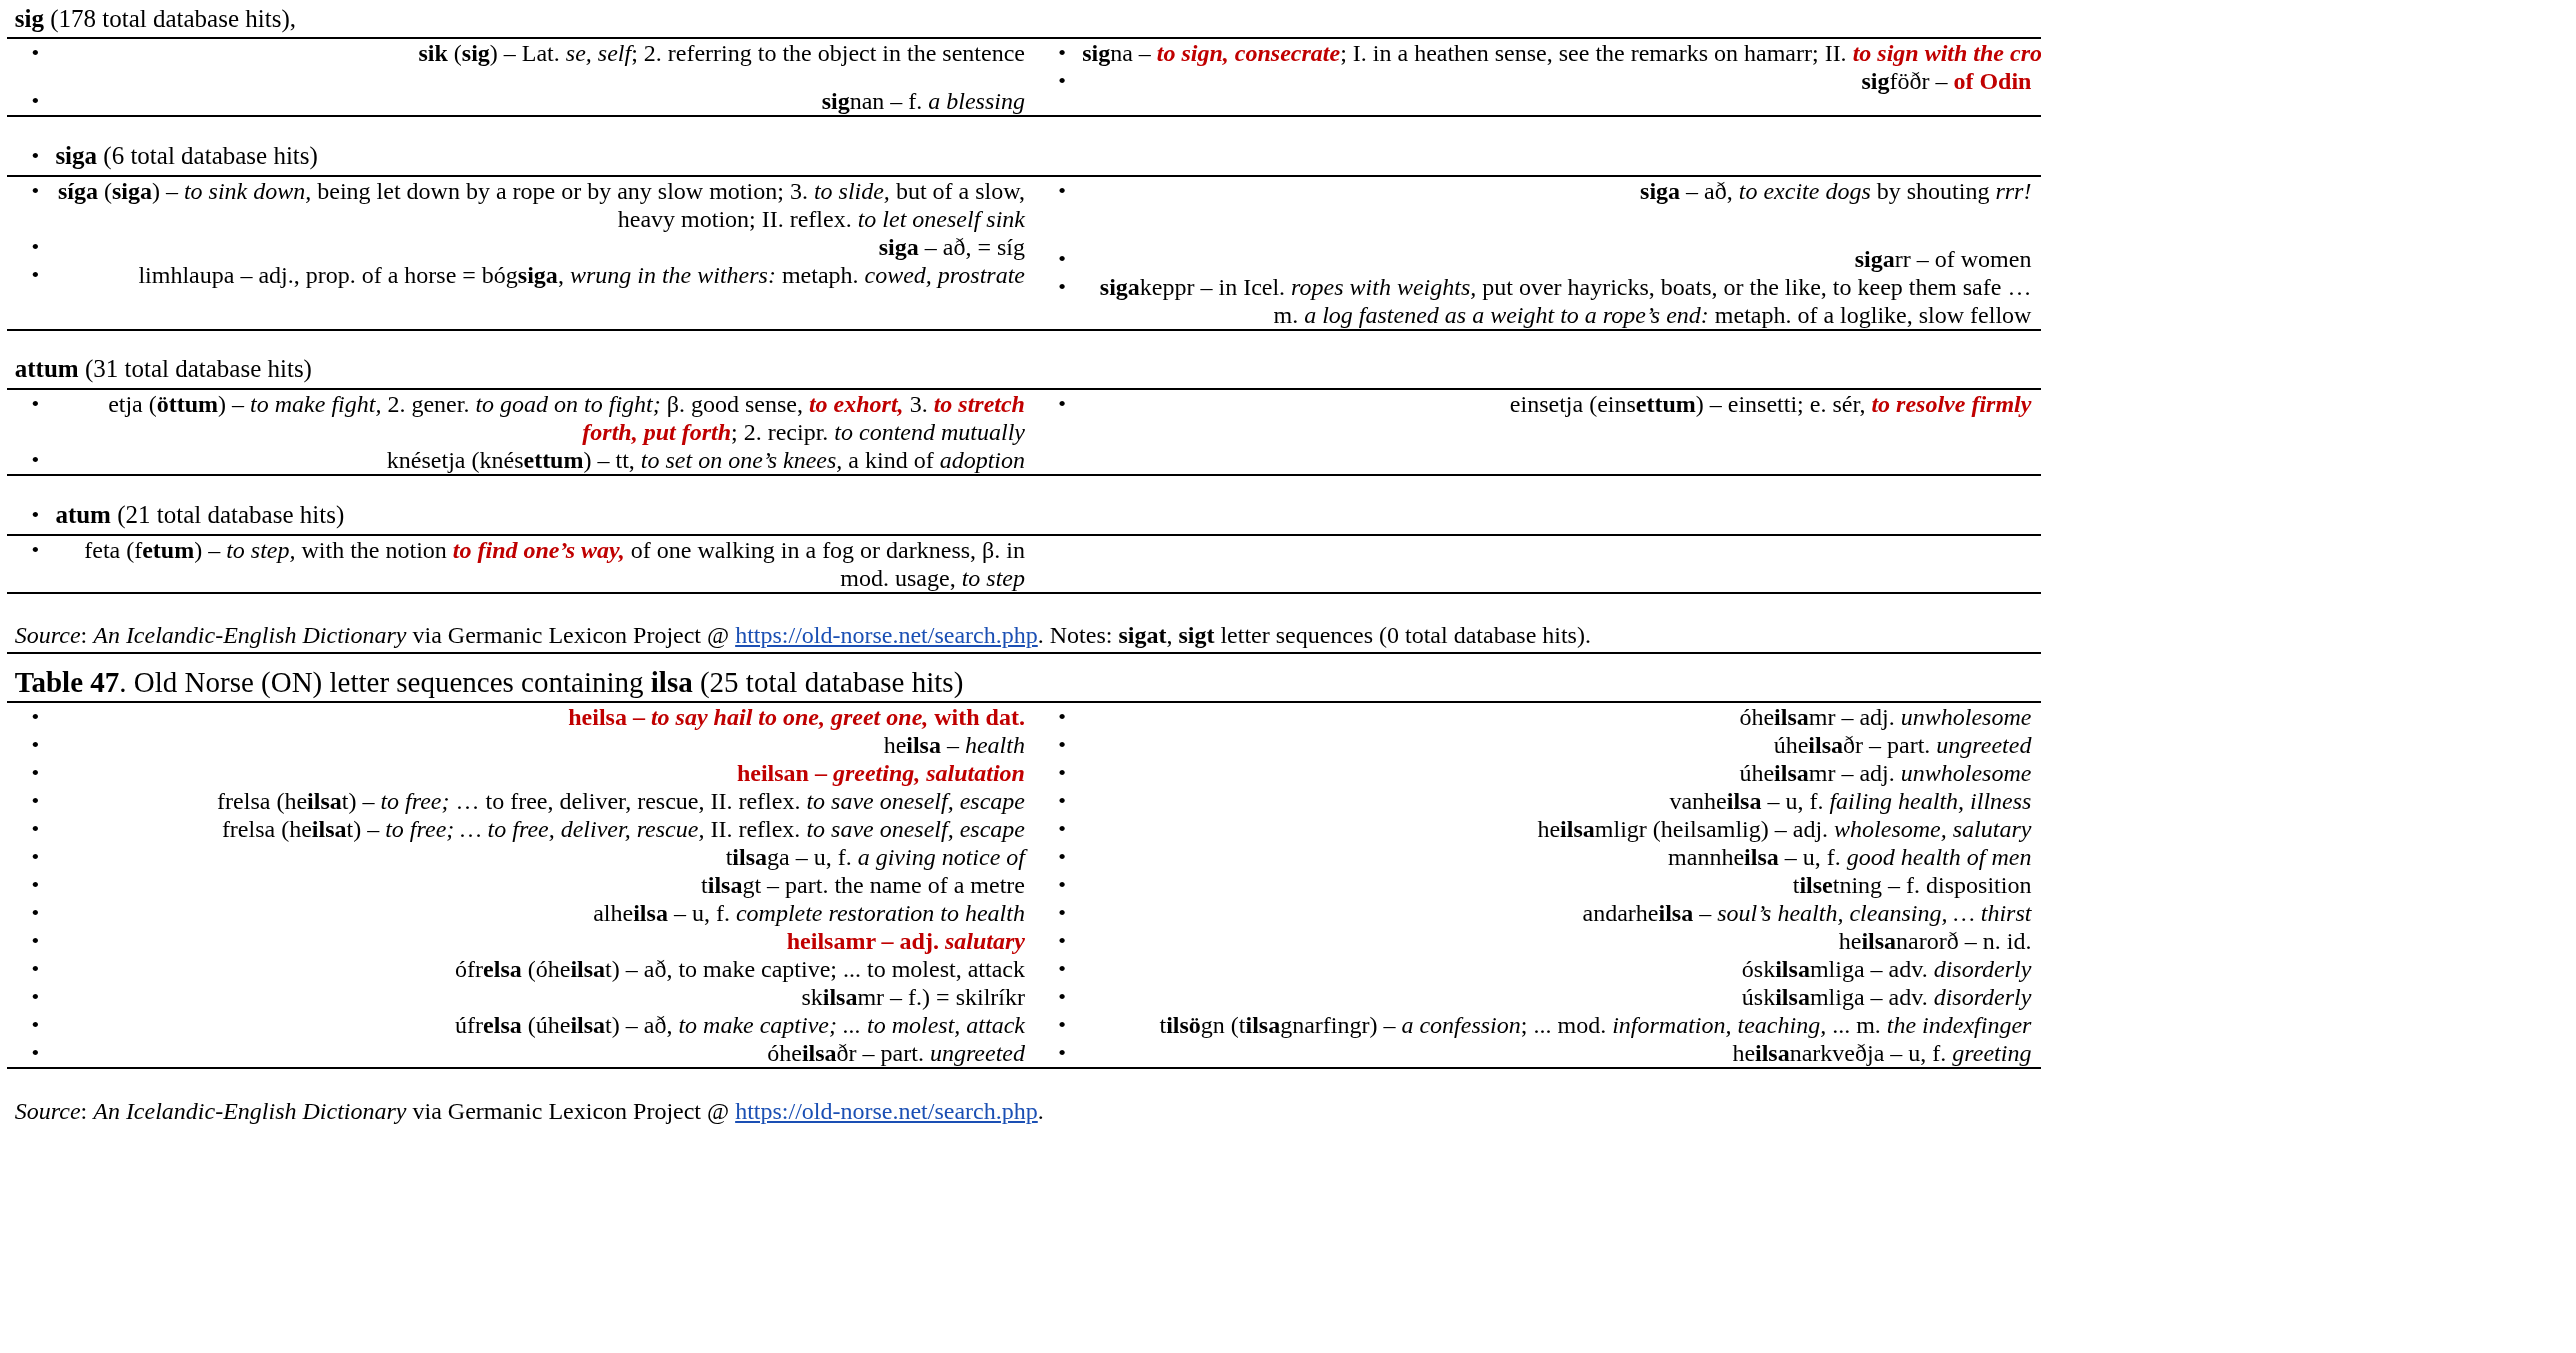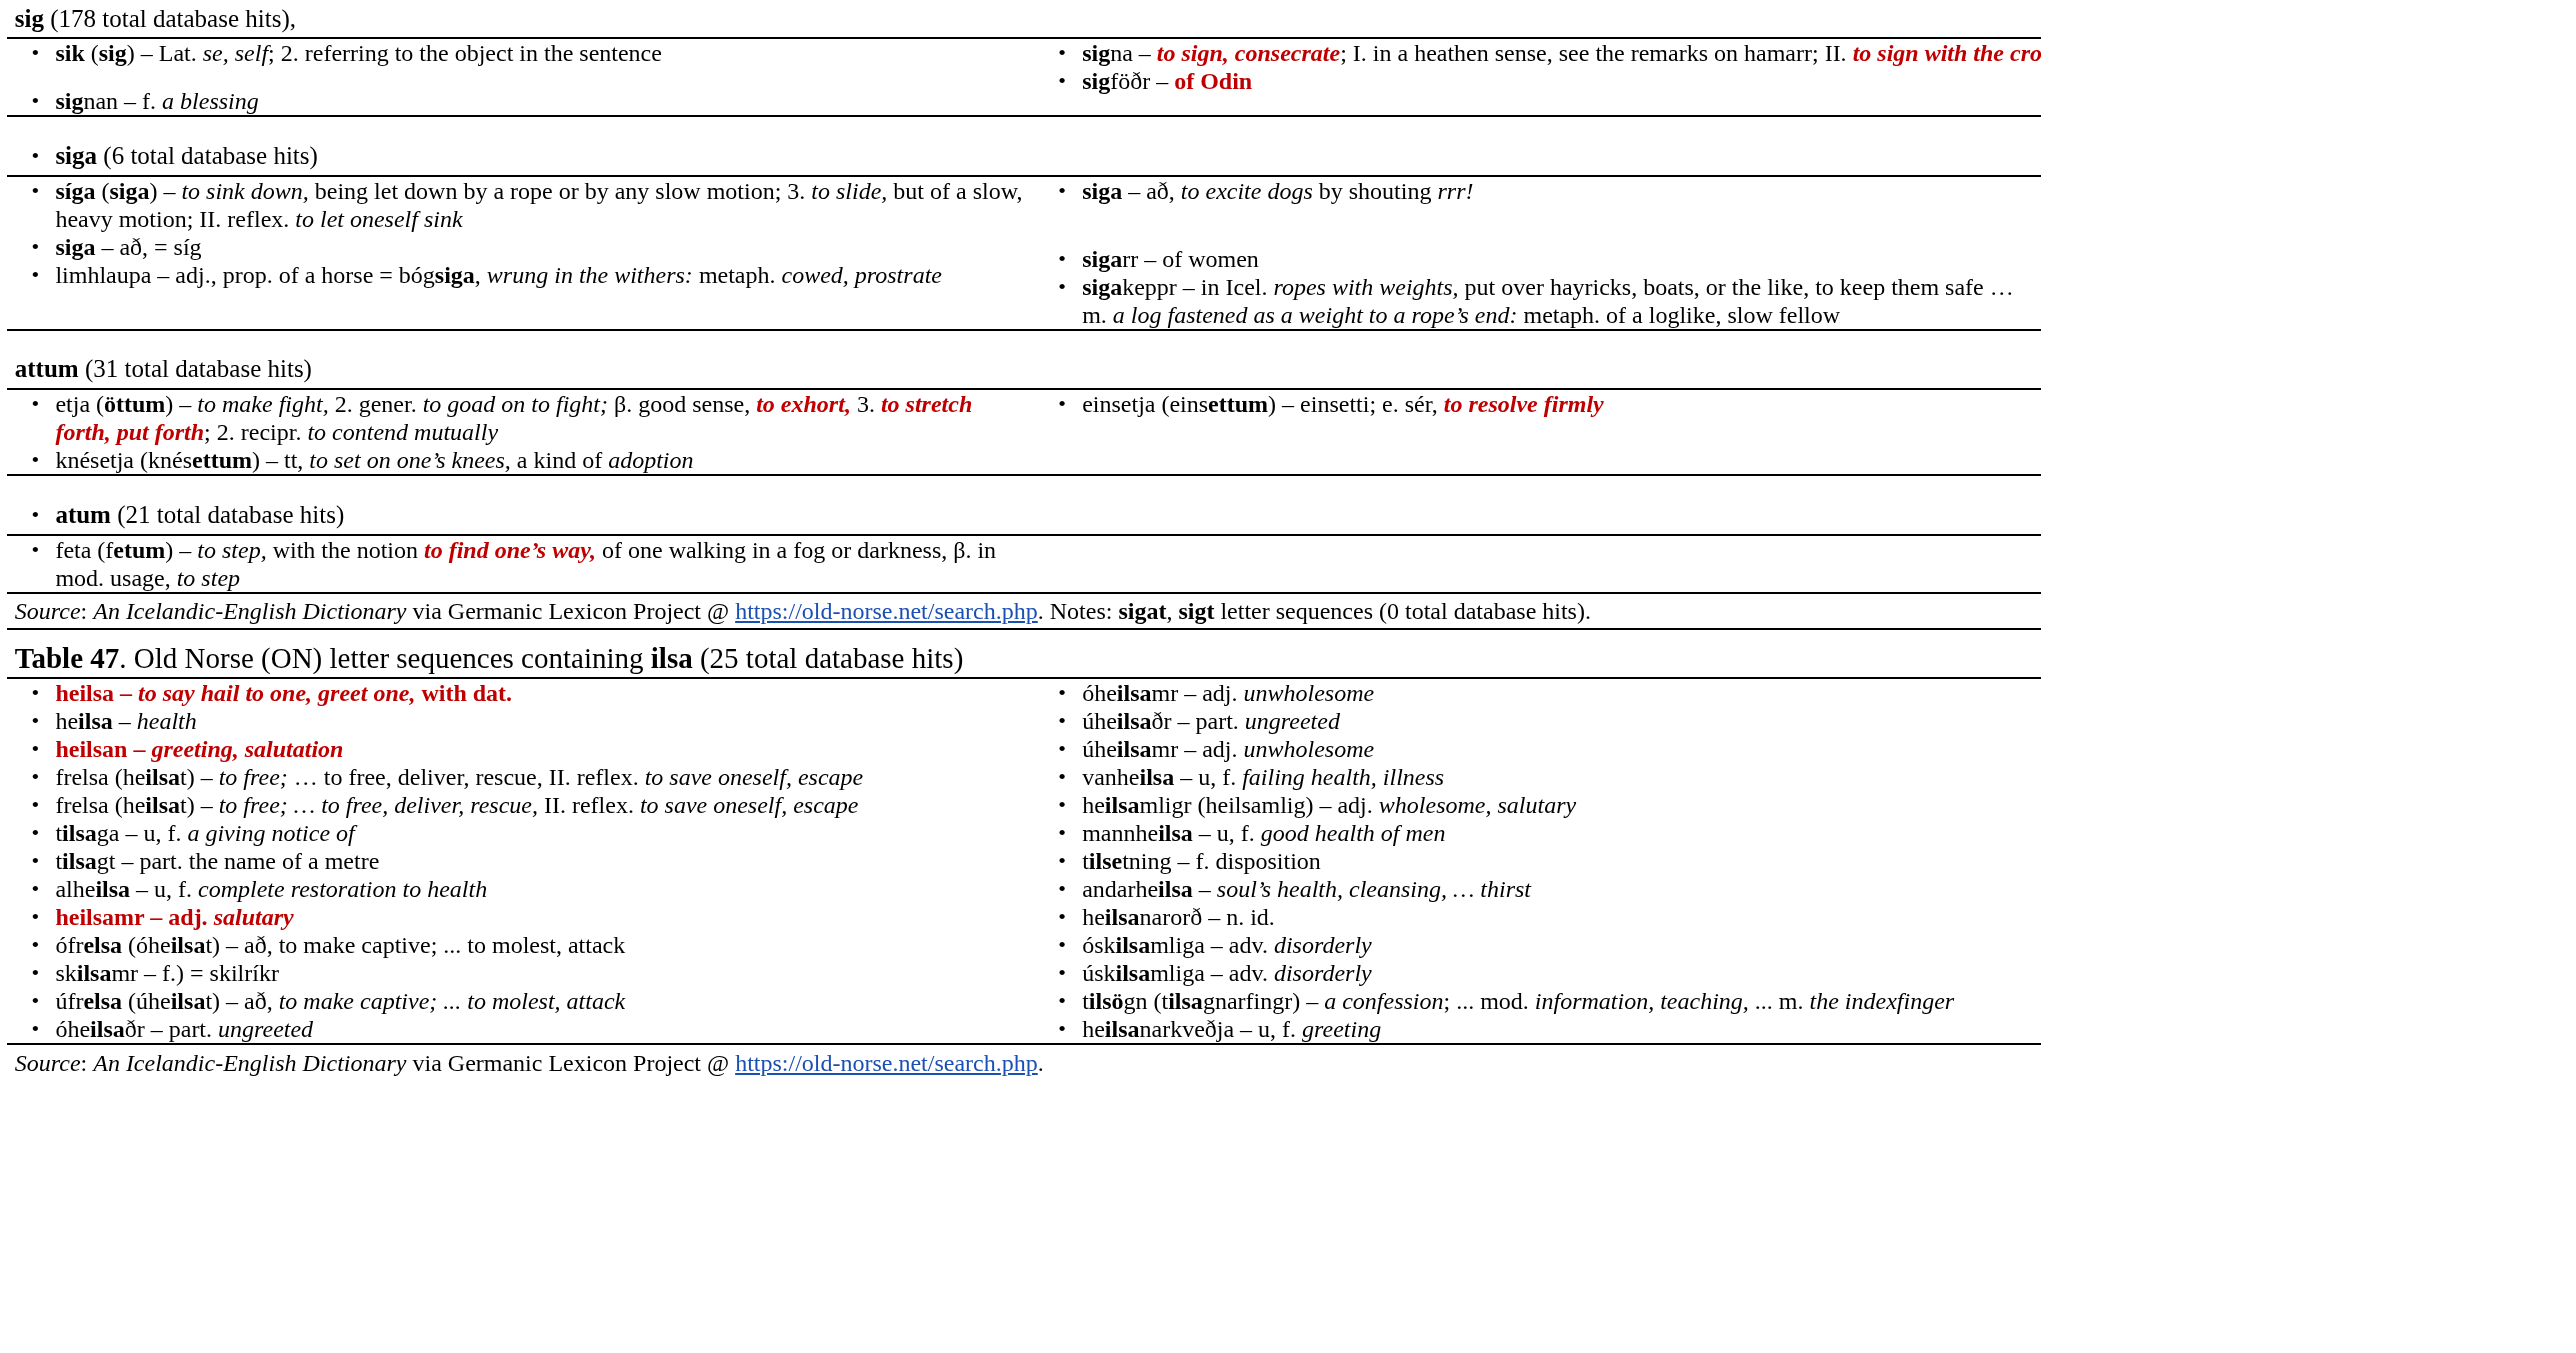--- a/index.html
+++ b/index.html
@@ -39,20 +39,21 @@
     border-top: 2.8px solid #000;
     margin: 0;
     width: 100%;
   }
 
   
   .tbl {
     width: 100%;
     border-collapse: collapse;
     table-layout: fixed;
+    text-align: right;
   }
   .tbl td {
     vertical-align: top;
     padding: 0;
   }
   .colL { width: 50.5%; }
   .colR { width: 49.5%; }
 
   ul.entries {
     list-style: none;
@@ -101,21 +102,21 @@
     padding: 3.7px 0 1.8px 7.4px;
     white-space: nowrap;
   }
 
   .table-caption {
     font-size: 29px;
     line-height: 30px;
     padding: 3.7px 0 4.6px 7.4px;
   }
 
-  .clip { overflow: hidden; white-space: nowrap; }
+  .clip { overflow: hidden; white-space: nowrap; margin-top: 24px; }
 </style>
 </head>
 <body>
 
 <div class="page">
 
   <div>
     <div class="sec-head plain">
       <span class="b">sig</span><span> (178 total database hits),</span>
     </div>

